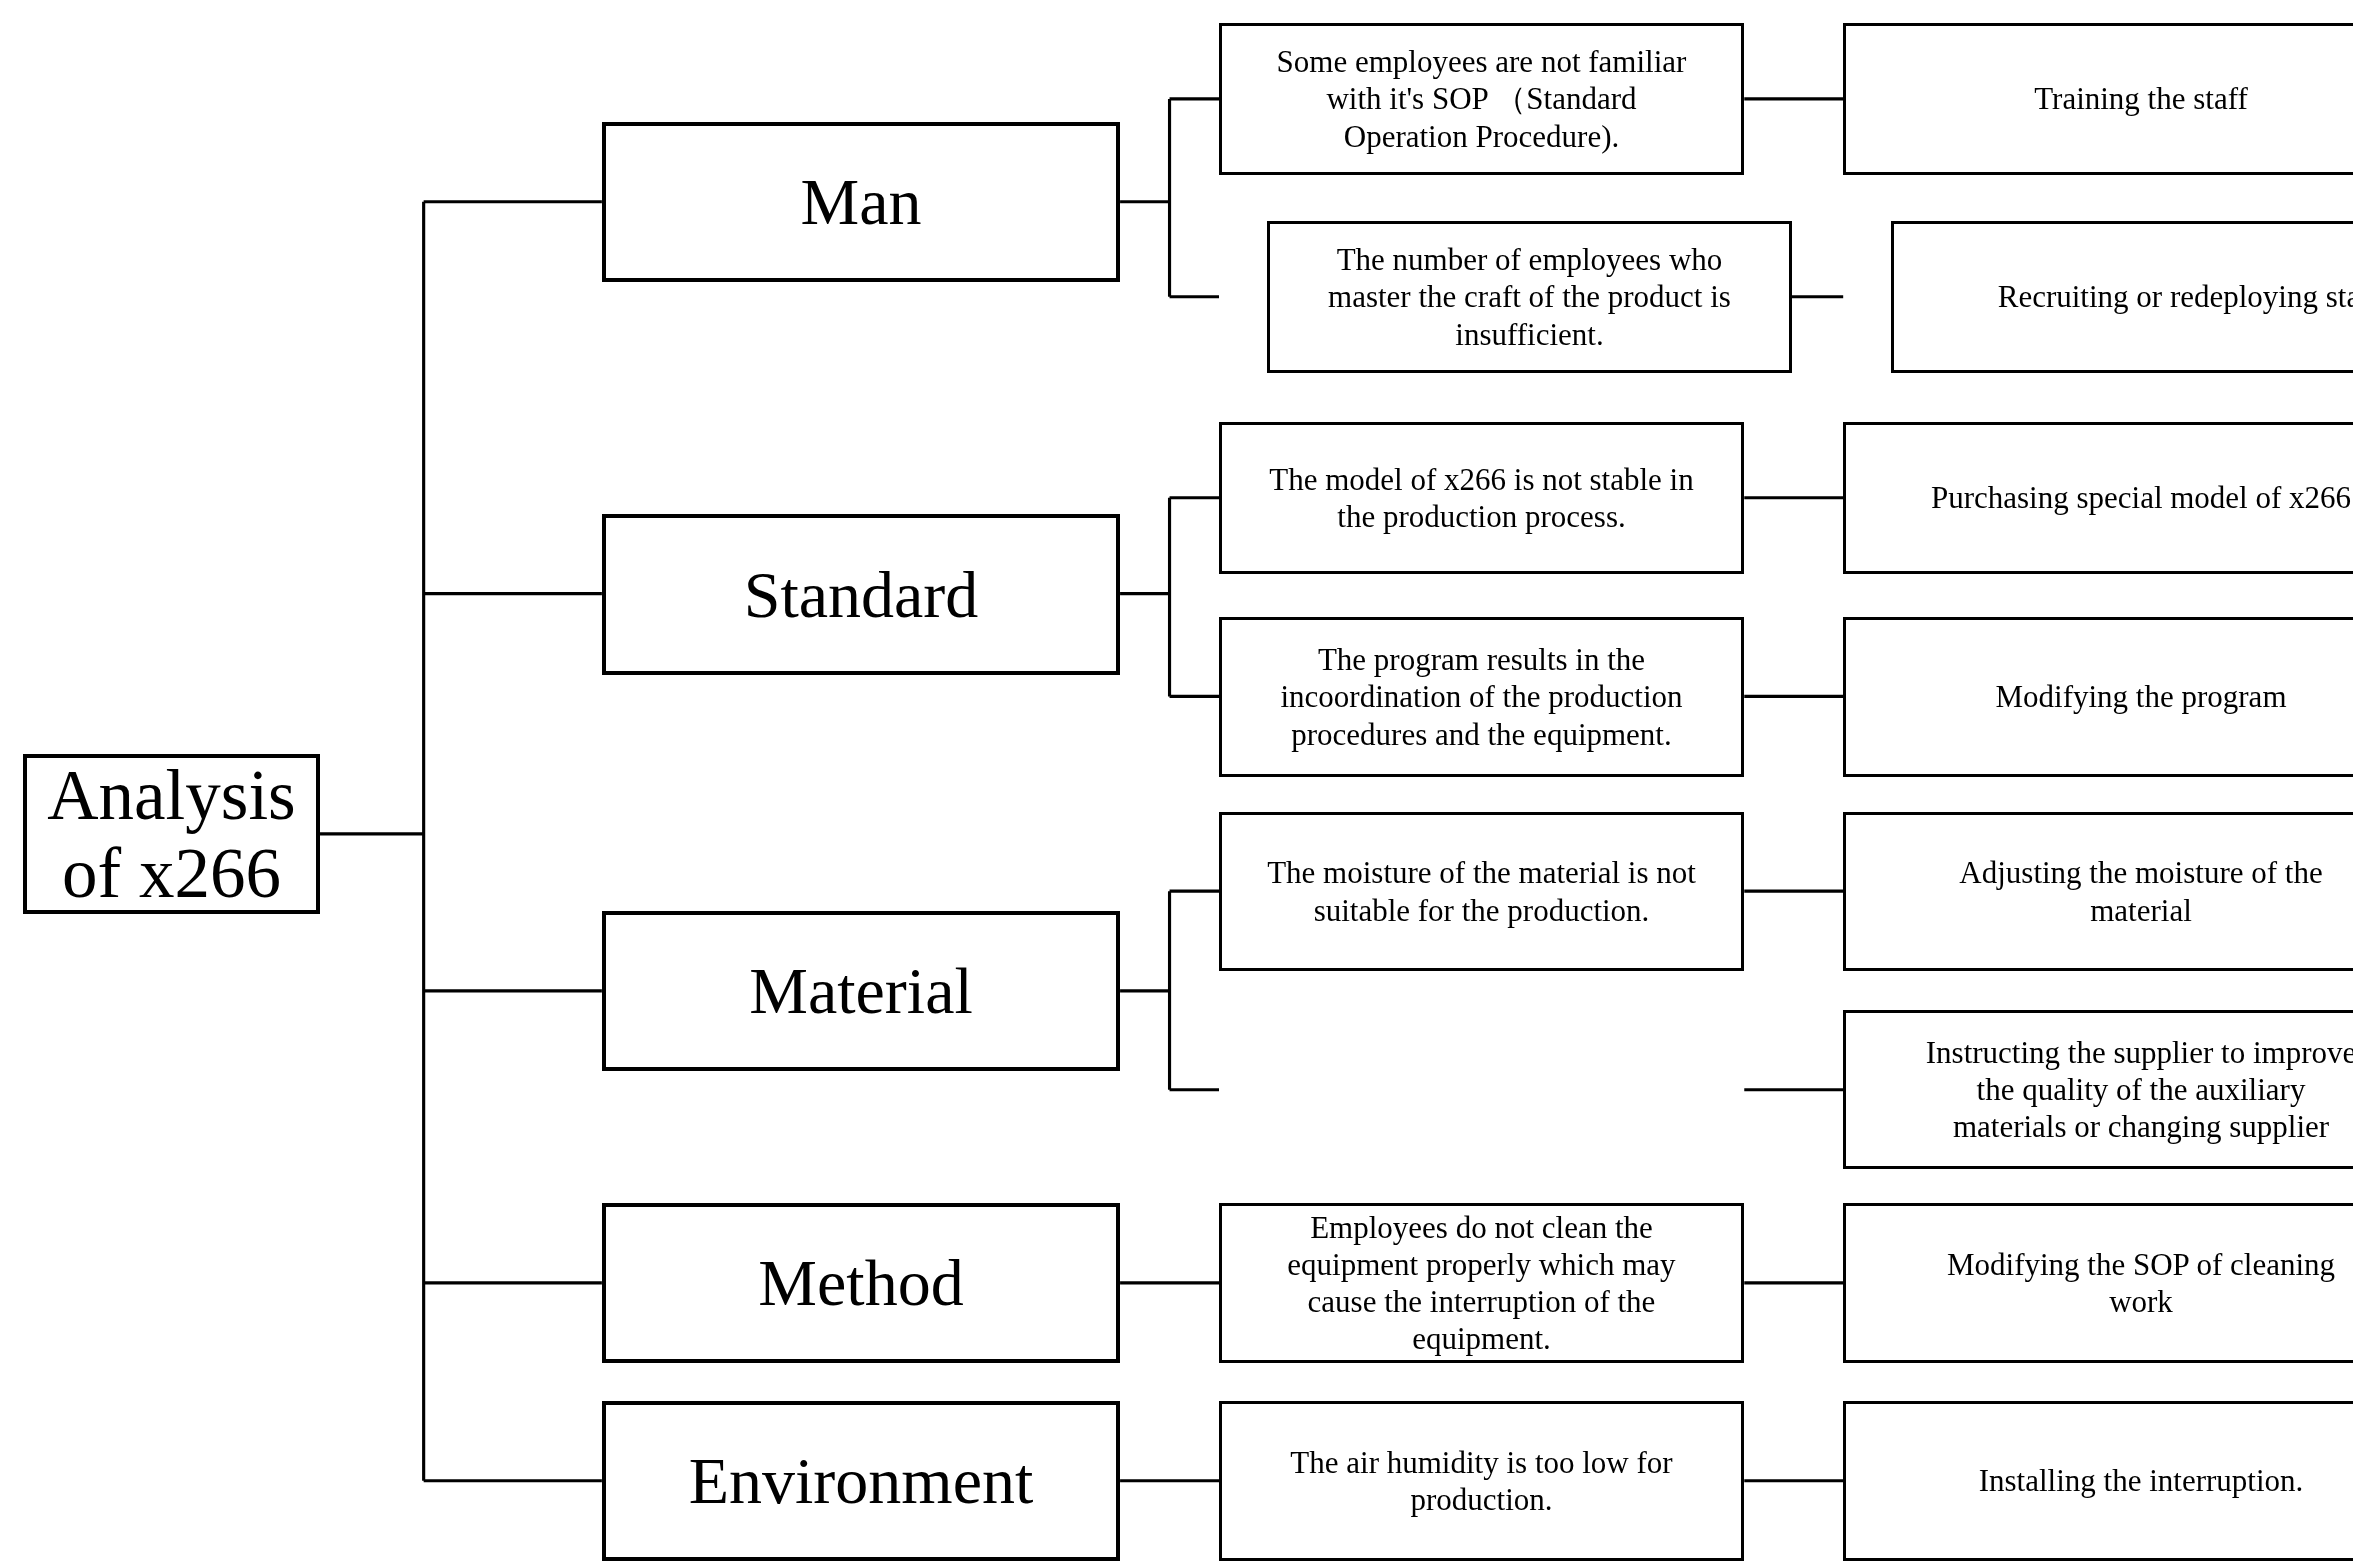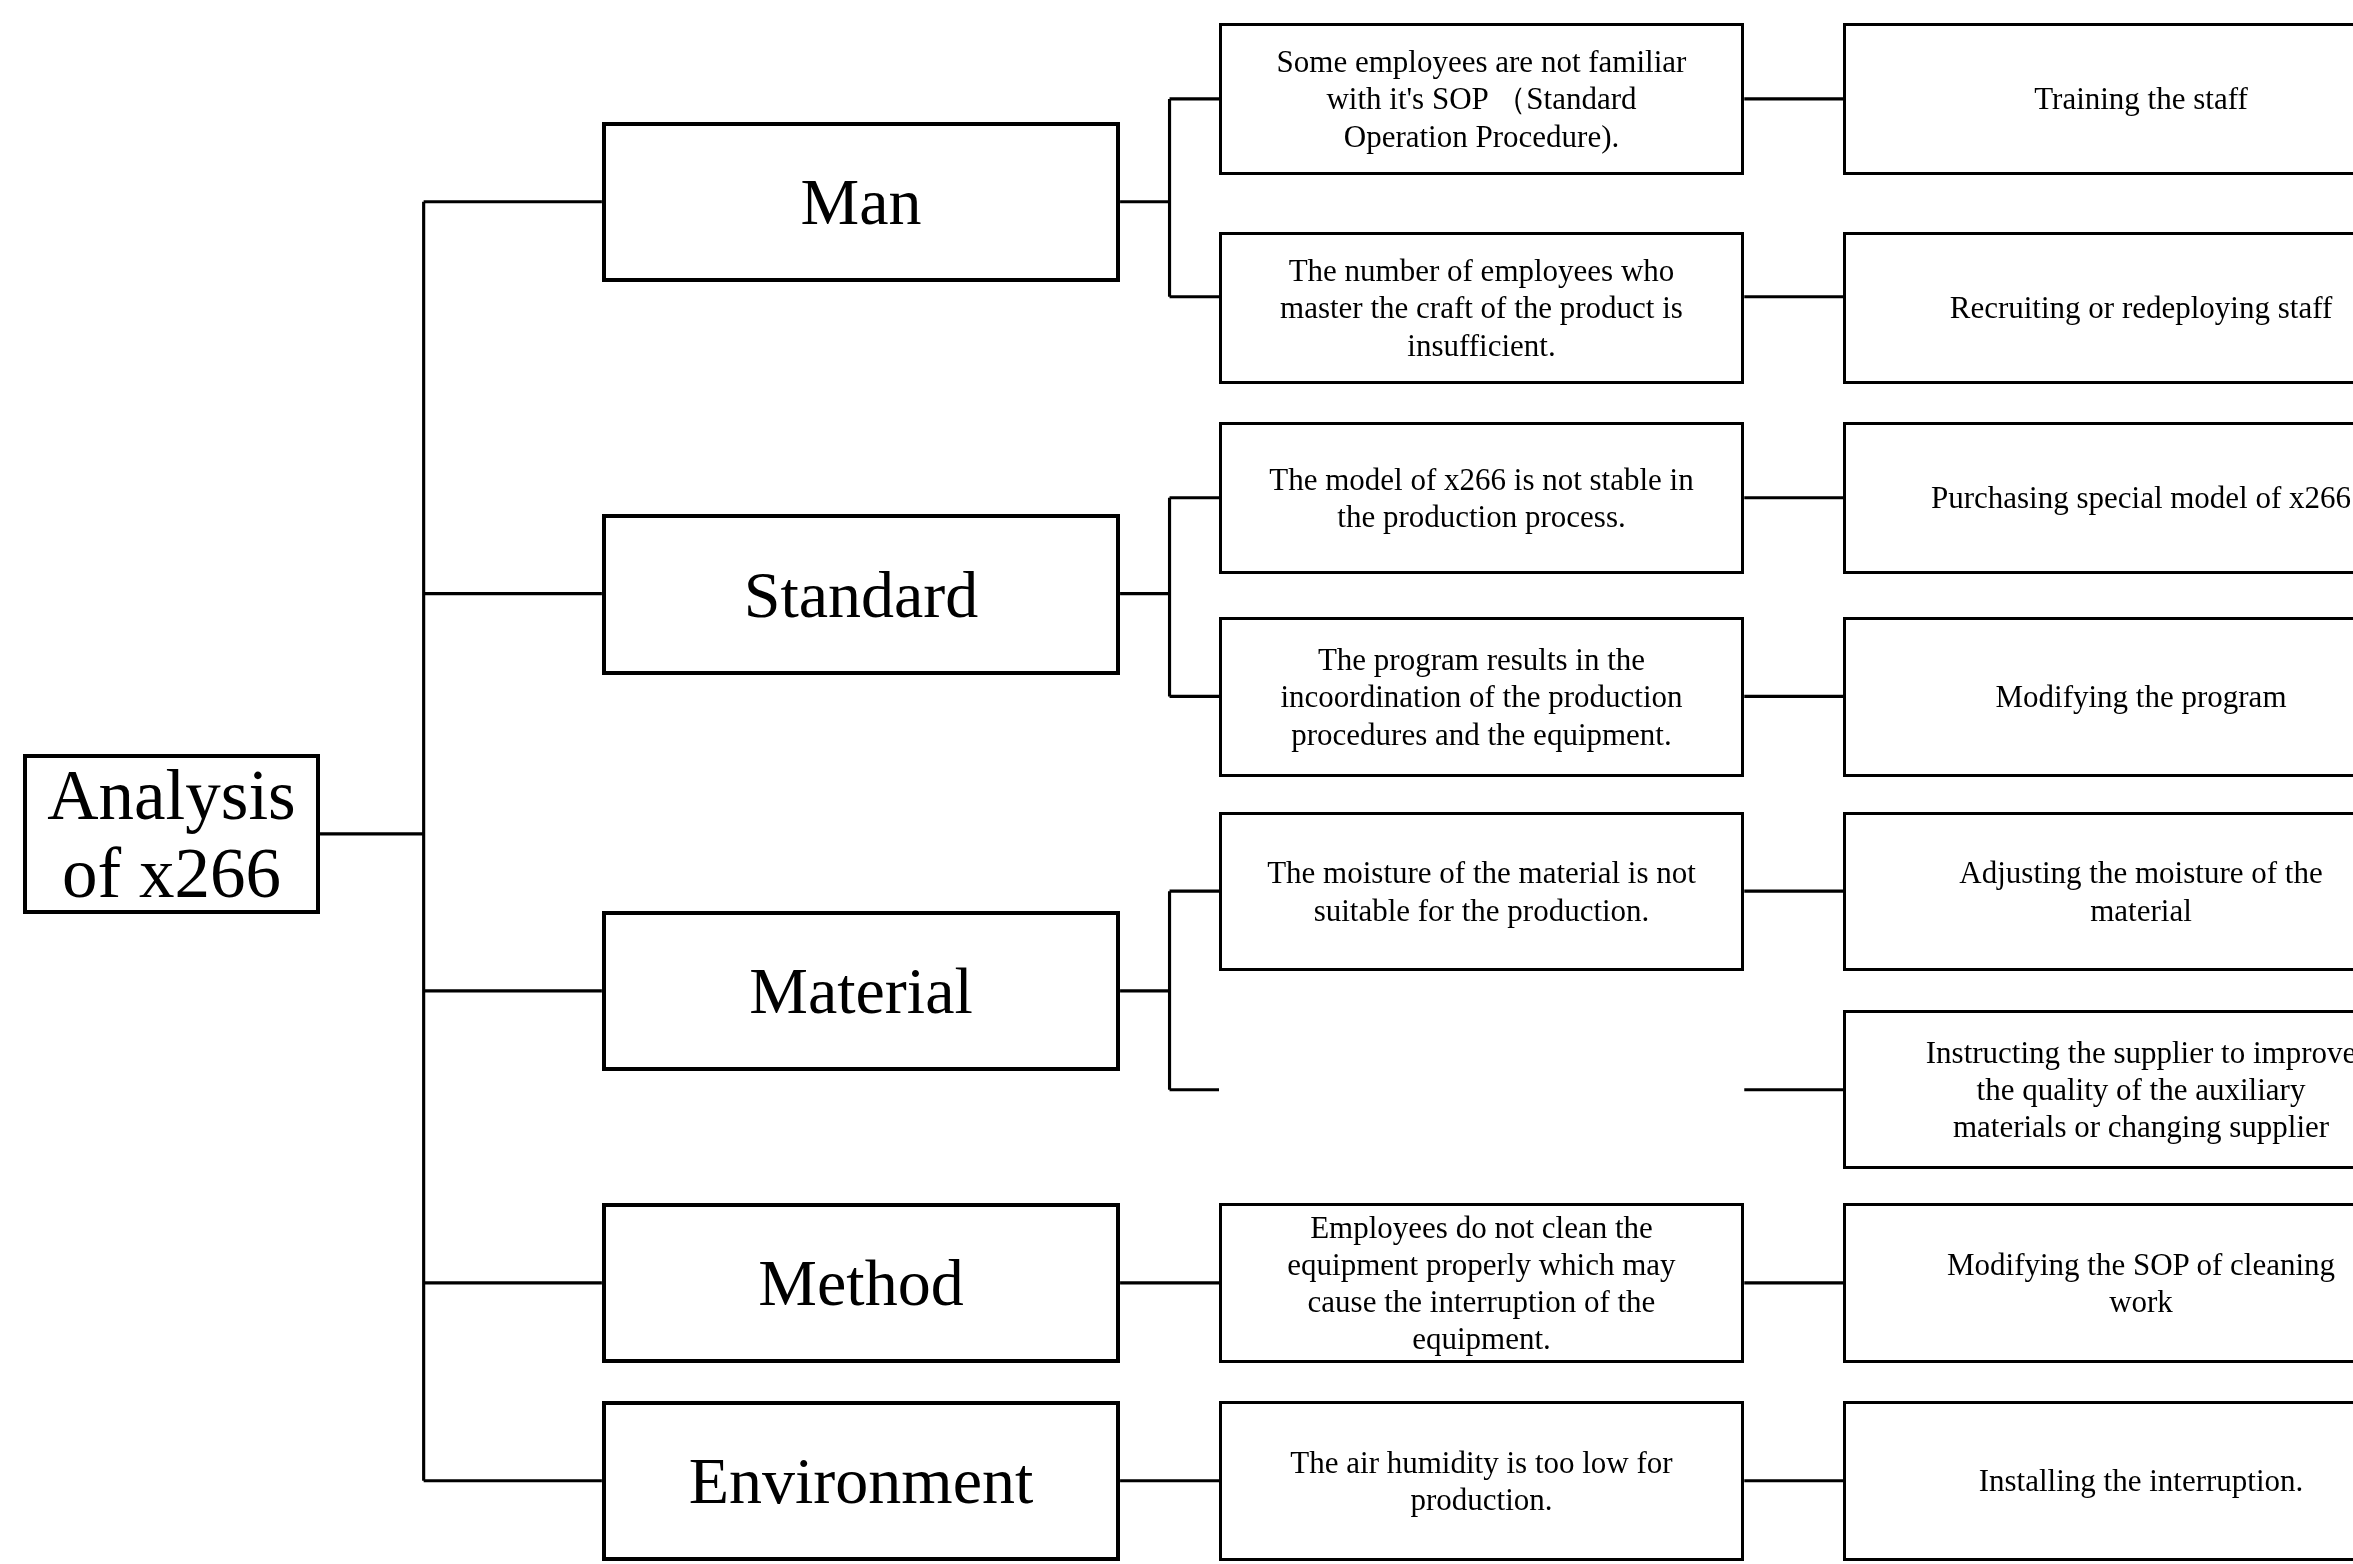--- a/index.html
+++ b/index.html
@@ -52,21 +52,21 @@
   .cat-method      { top: 1203px; }
   .cat-environment { top: 1401px; }
   .leaf-node {
     font-size: 31px;
     line-height: 1.2;
     padding: 3.1px 12.6px;
   }
   .problem-node  { left: 1219px; width: 525px; }
   .solution-node { left: 1843px; width: 596px; }
   .row-1 { top: 23px;   height: 152px; }
-  .row-2 { top: 232px;  height: 152px; }
+  .row-2 { top: 221px;  height: 152px; margin-left: 48px; }
   .row-3 { top: 422px;  height: 152px; }
   .row-4 { top: 617px;  height: 160px; }
   .row-5 { top: 812px; height: 159px; }
   .row-6 { top: 1010px; height: 159px; }
   .row-7 { top: 1203px; height: 160px; }
   .row-8 { top: 1401px; height: 160px; }
 </style>
 </head>
 <body>
 

